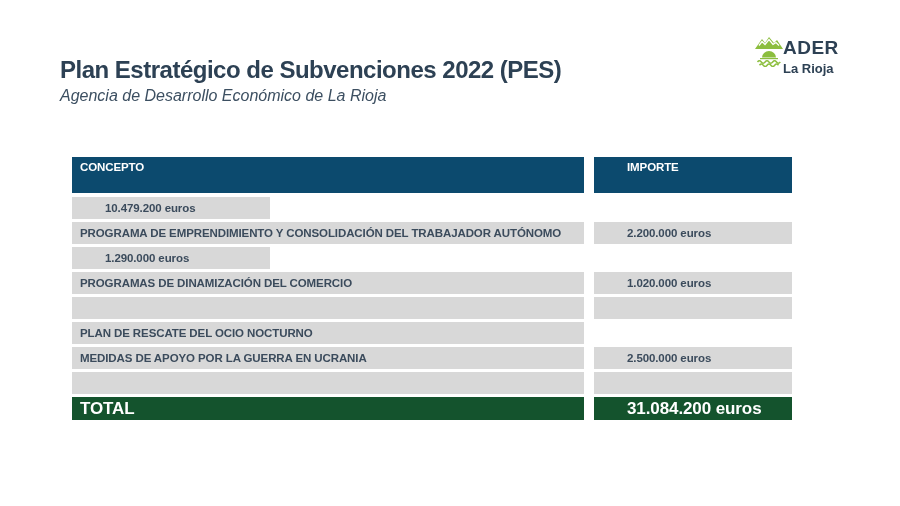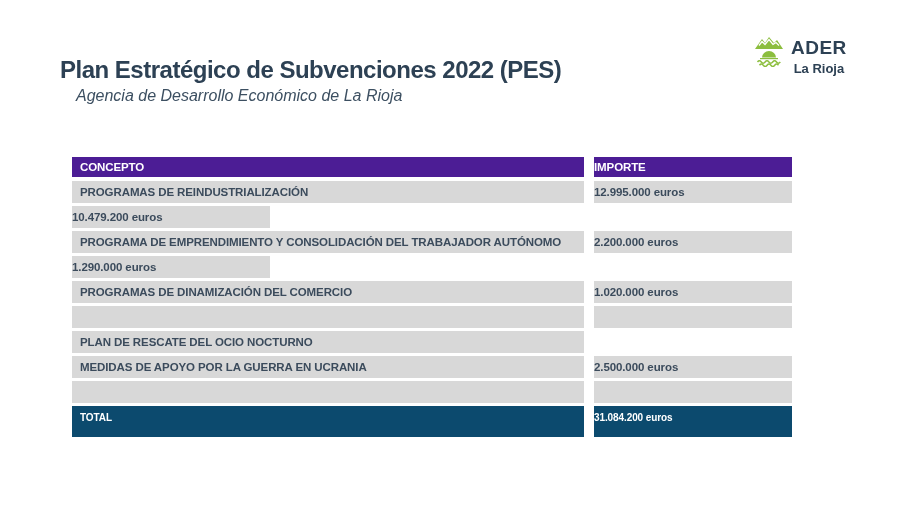--- a/index.html
+++ b/index.html
@@ -1,40 +1,40 @@
 <!DOCTYPE html>
 <html><head>
 <meta charset="utf-8">
 <style>
   html,body{margin:0;padding:0;background:#ffffff;}
   body{width:900px;height:506px;font-family:"Liberation Sans",sans-serif;}
   .slide{position:relative;width:900px;height:506px;overflow:hidden;background:#ffffff;}
 
   .title{position:absolute;left:60px;top:56px;font-size:24px;font-weight:bold;
          color:#2d4154;letter-spacing:-0.5px;white-space:nowrap;}
-  .subtitle{position:absolute;left:76px;top:87px;font-size:16px;font-style:italic;
+  .subtitle{position:absolute;left:60px;top:87px;font-size:16px;font-style:italic;
             color:#3c4f61;white-space:nowrap;}
 
   .logo{position:absolute;left:755px;top:36px;display:flex;align-items:flex-start;}
   .logo svg{width:28px;height:31px;display:block;}
-  .logo-text{margin-left:8px;text-align:center;}
+  .logo-text{margin-left:0;}
   .brand{font-size:19px;font-weight:bold;color:#2d4154;letter-spacing:0.5px;line-height:23px;}
   .region{font-size:13px;font-weight:bold;color:#2d4154;margin-top:2px;}
 
   .table{position:absolute;left:72px;top:157px;width:720px;}
   .t-row{display:flex;margin-bottom:3px;font-weight:bold;font-size:11.5px;letter-spacing:-0.1px;}
   .t-row .c1{width:512px;margin-right:10px;padding-left:8px;box-sizing:border-box;
              white-space:nowrap;overflow:hidden;}
-  .t-row .c2{width:198px;box-sizing:border-box;
+  .t-row .c2{width:198px;padding-left:33px;box-sizing:border-box;
              white-space:nowrap;overflow:hidden;}
   .t-row.header{margin-bottom:4px;}
-  .t-row.header .c1,.t-row.header .c2{background:#4c1d95;color:#ffffff;height:20px;line-height:20px;}
+  .t-row.header .c1,.t-row.header .c2{background:#0c4a6e;color:#ffffff;height:36px;line-height:20px;}
   .t-row.data .c1,.t-row.data .c2{background:#d8d8d8;color:#3b4b5c;height:22px;line-height:22px;}
-  .t-row.total .c1,.t-row.total .c2{background:#0c4a6e;color:#ffffff;height:31px;line-height:23px;
-                                    font-size:10px;}
+  .t-row.total .c1,.t-row.total .c2{background:#14532d;color:#ffffff;height:23px;line-height:23px;
+                                    font-size:17px;}
 </style>
 </head>
 <body>
 
 <div class="slide">
 
   <div class="title">Plan Estratégico de Subvenciones 2022 (PES)</div>
   <div class="subtitle">Agencia de Desarrollo Económico de La Rioja</div>
 
   <div class="logo">
@@ -52,24 +52,20 @@
     </div>
   </div>
 
   <div class="table">
 
     <div class="t-row header">
       <div class="c1">CONCEPTO</div>
       <div class="c2">IMPORTE</div>
     </div>
 
-    <div class="t-row data">
-      <div class="c1">PROGRAMAS DE REINDUSTRIALIZACIÓN</div>
-      <div class="c2">12.995.000 euros</div>
-    </div>
     <div class="t-row data">
       <div class="c2">10.479.200 euros</div>
     </div>
     <div class="t-row data">
       <div class="c1">PROGRAMA DE EMPRENDIMIENTO Y CONSOLIDACIÓN DEL TRABAJADOR AUTÓNOMO</div>
       <div class="c2">2.200.000 euros</div>
     </div>
     <div class="t-row data">
       <div class="c2">1.290.000 euros</div>
     </div>

